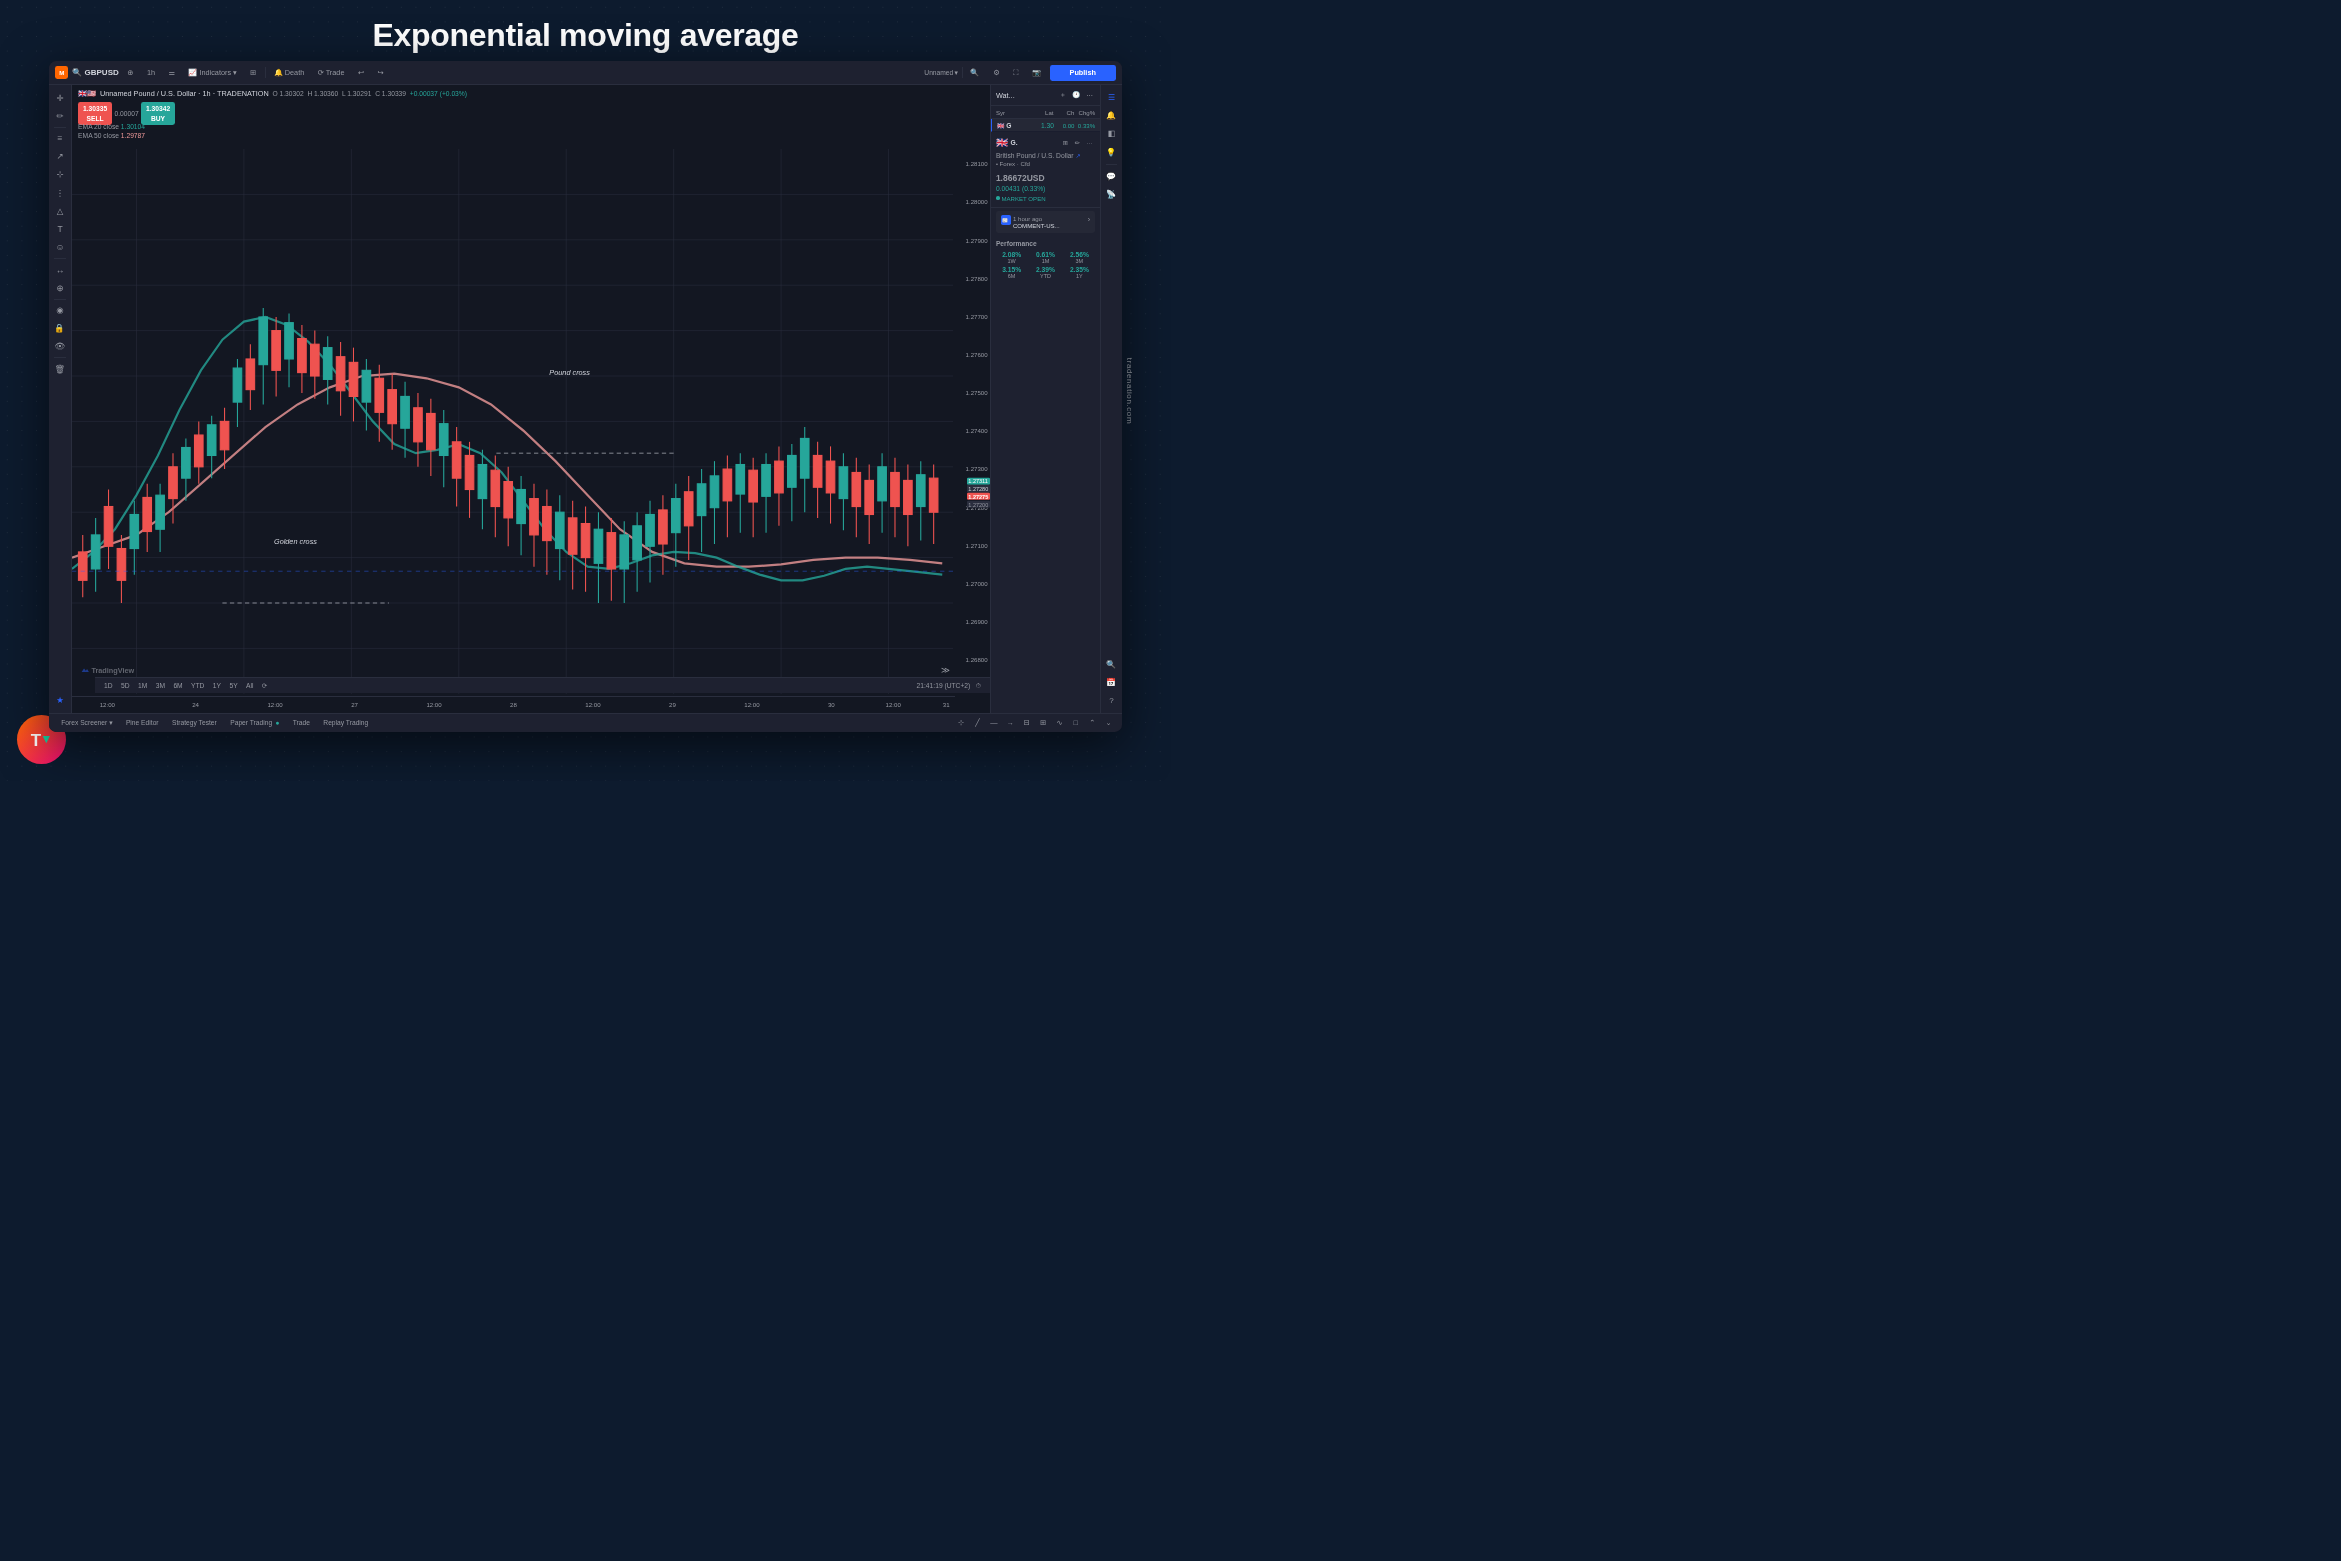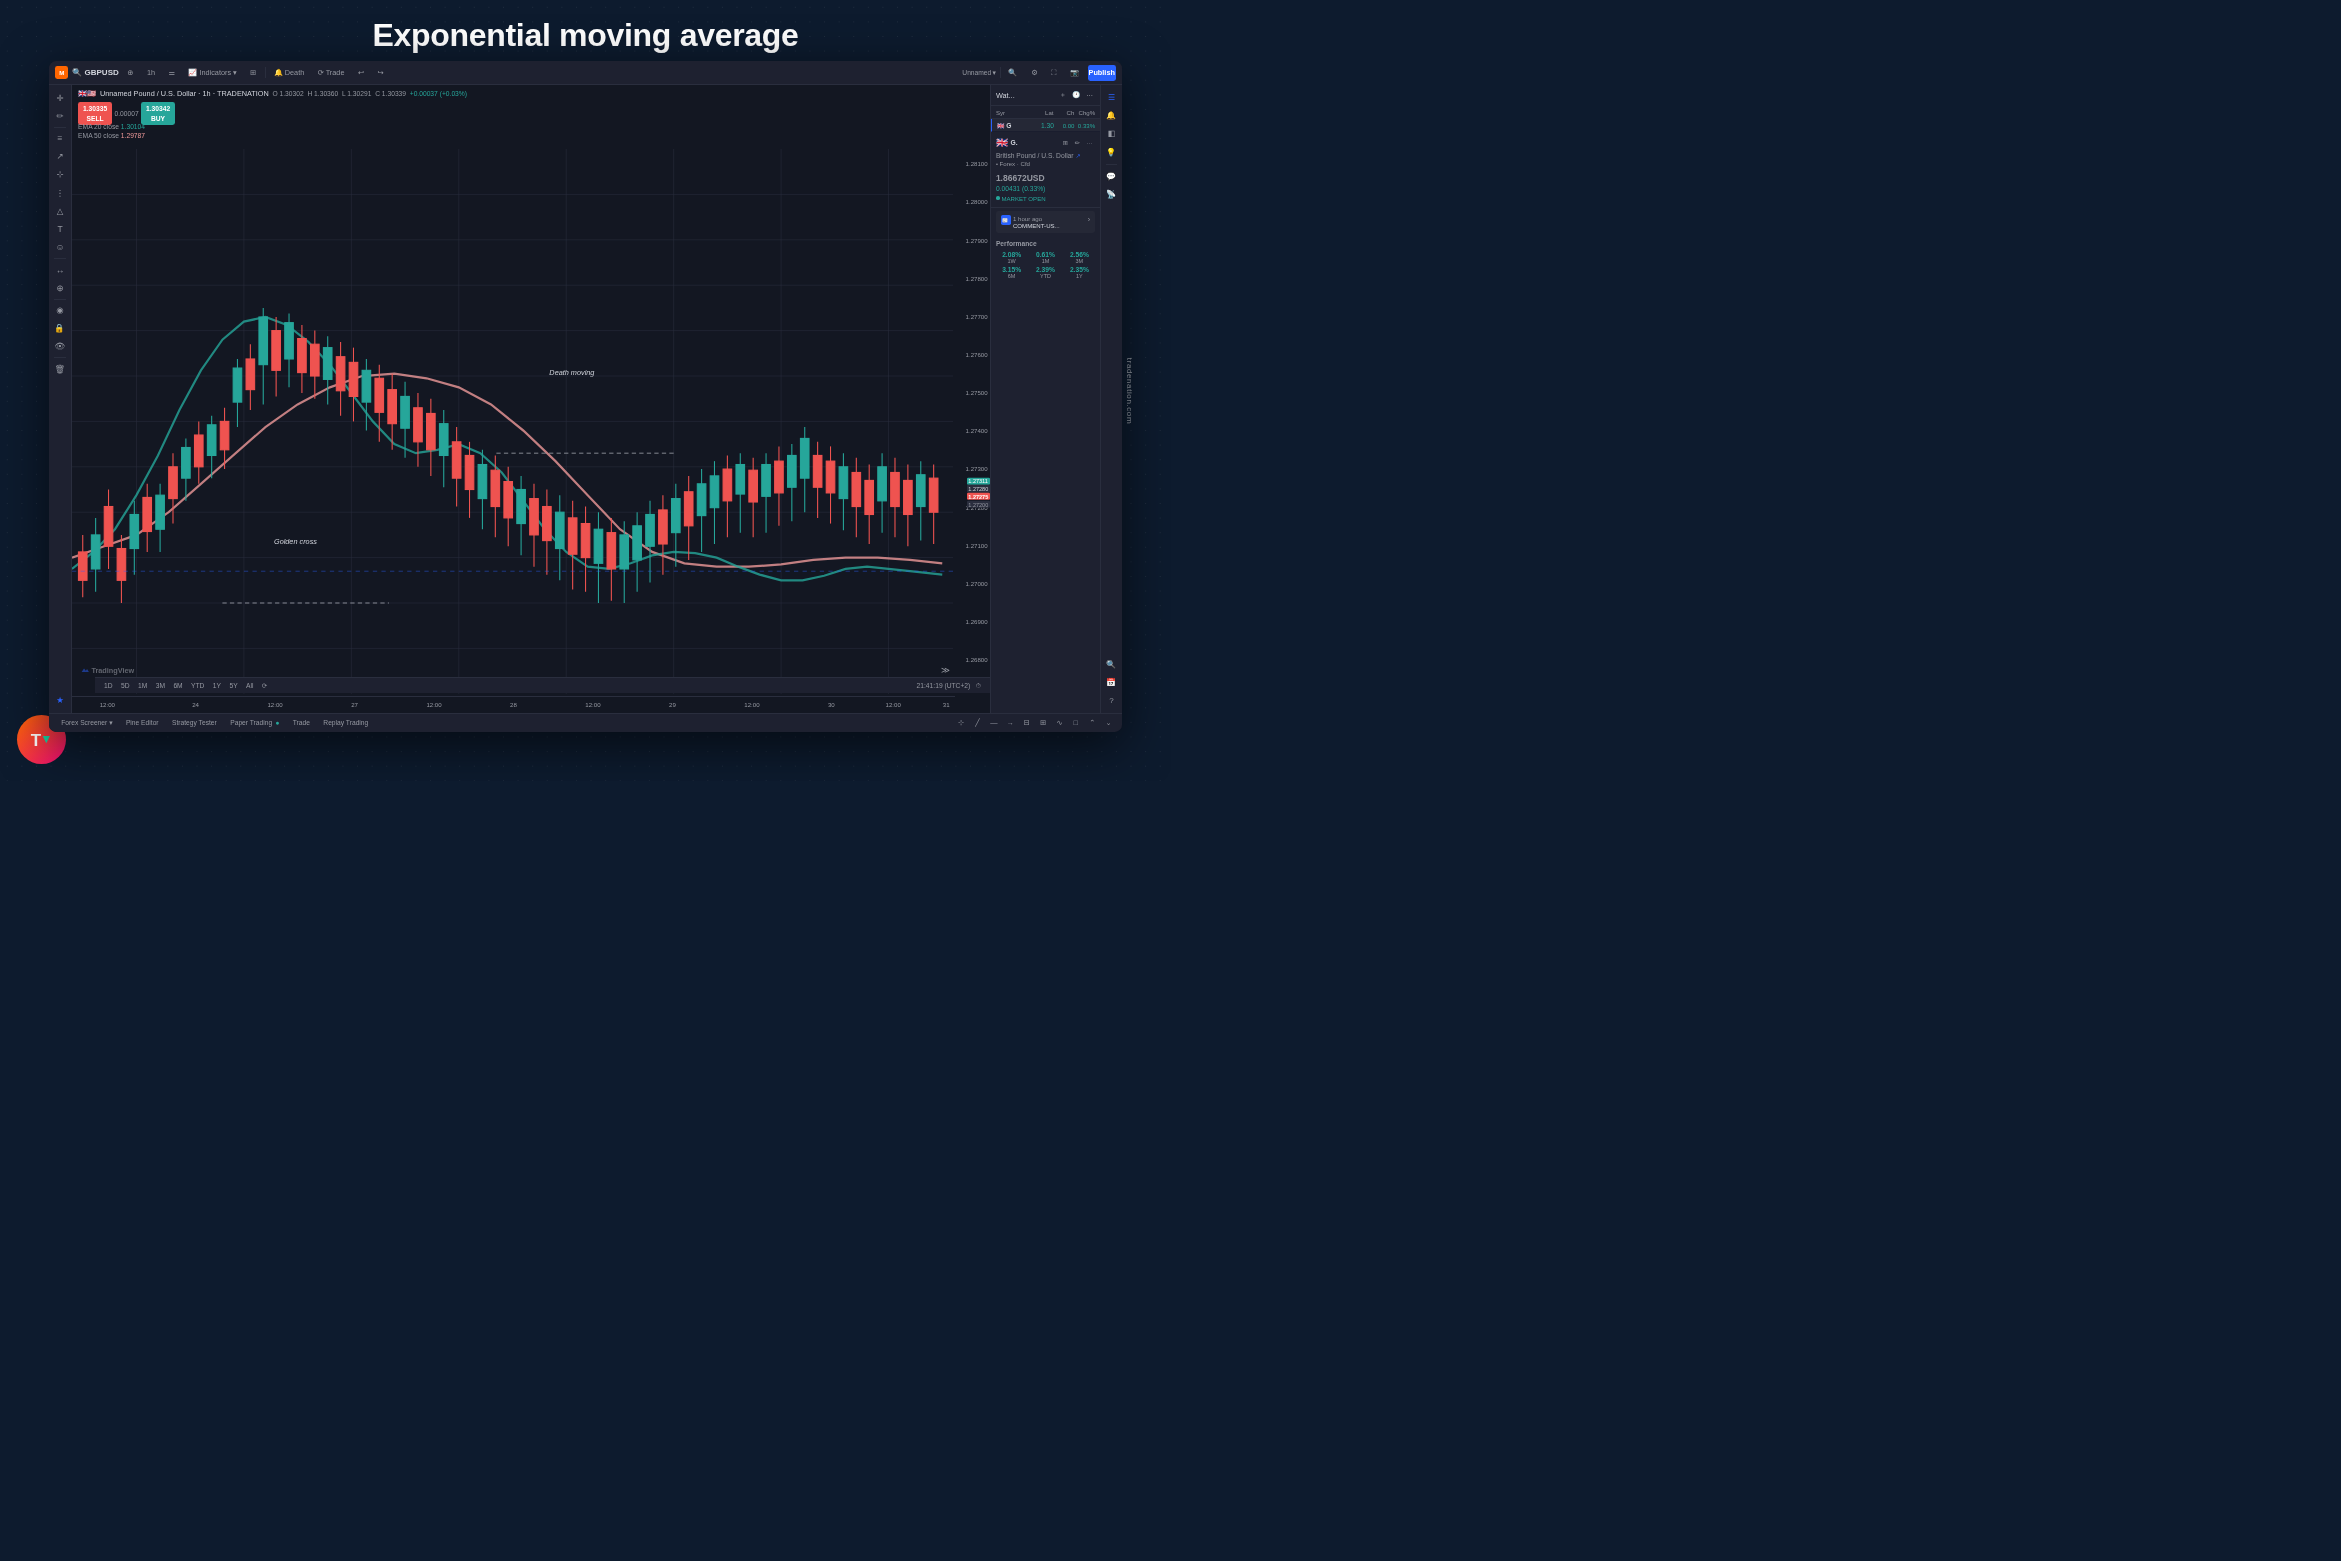--- a/index.html
+++ b/index.html
@@ -140,21 +140,21 @@
     .toolbar-spacer { flex: 1; }
     .toolbar-unnamed {
       display: flex;
       align-items: center;
       gap: 1.2px;
       color: #9598a1;
       font-size: 6.7px;
     }
     .publish-btn {
       height: 16px;
-      padding: 0 1px;
+      padding: 0 20px;
       background: #2962ff;
       color: white;
       border: none;
       border-radius: 2.4px;
       font-size: 7.3px;
       font-weight: 600;
       cursor: pointer;
     }
 
     
@@ -1079,21 +1079,21 @@
         <span class="time-tick" style="left:50%;">28</span>
         <span class="time-tick" style="left:59%;">12:00</span>
         <span class="time-tick" style="left:68%;">29</span>
         <span class="time-tick" style="left:77%;">12:00</span>
         <span class="time-tick" style="left:86%;">30</span>
         <span class="time-tick" style="left:93%;">12:00</span>
         <span class="time-tick" style="left:99%;">31</span>
       </div>
 
       <div class="annotation" style="left:52%; top:45%;">
-        <span>Death moving</span>
+        <span>Pound cross</span>
       </div>
       <div class="annotation" style="left:22%; top:72%;">
         <span>Golden cross</span>
       </div>
 
       <div class="tv-logo">
         <svg width="8.5" height="8.5" viewBox="0 0 14 14">
           <rect width="14" height="14" fill="none"></rect>
           <path d="M1 10 L5 4 L8 8 L10 5 L13 10Z" fill="#2962ff" opacity="0.8"></path>
         </svg>

